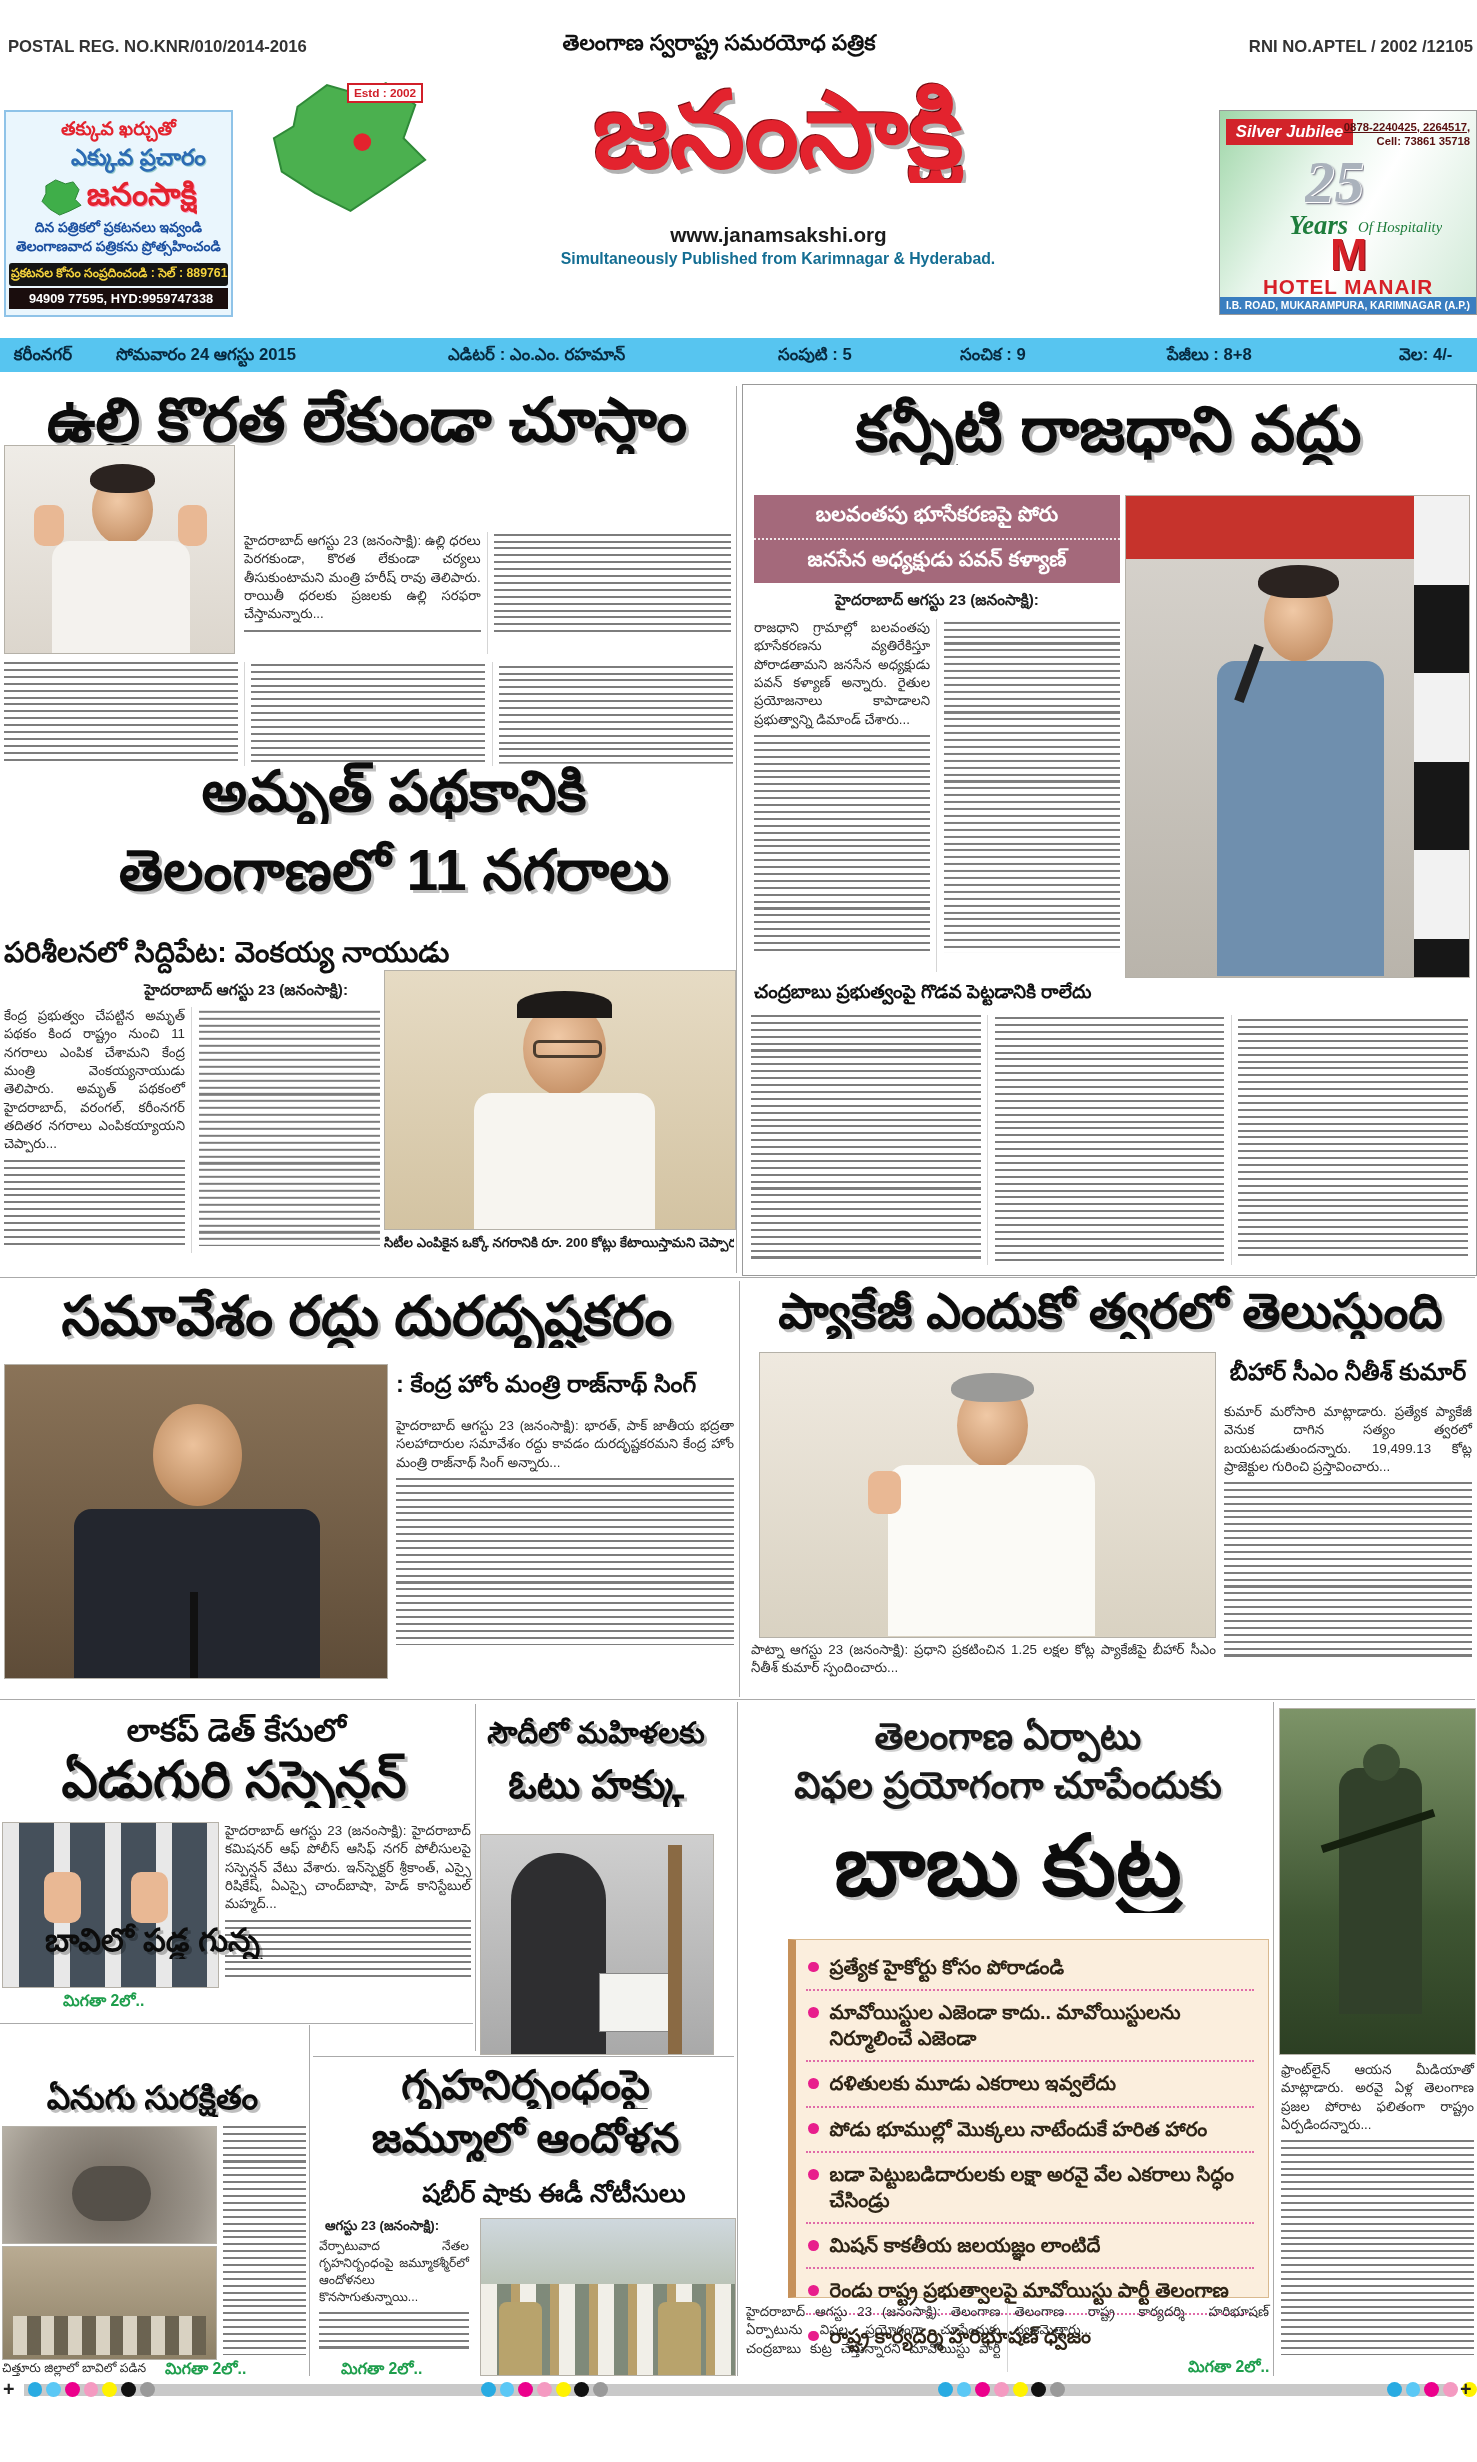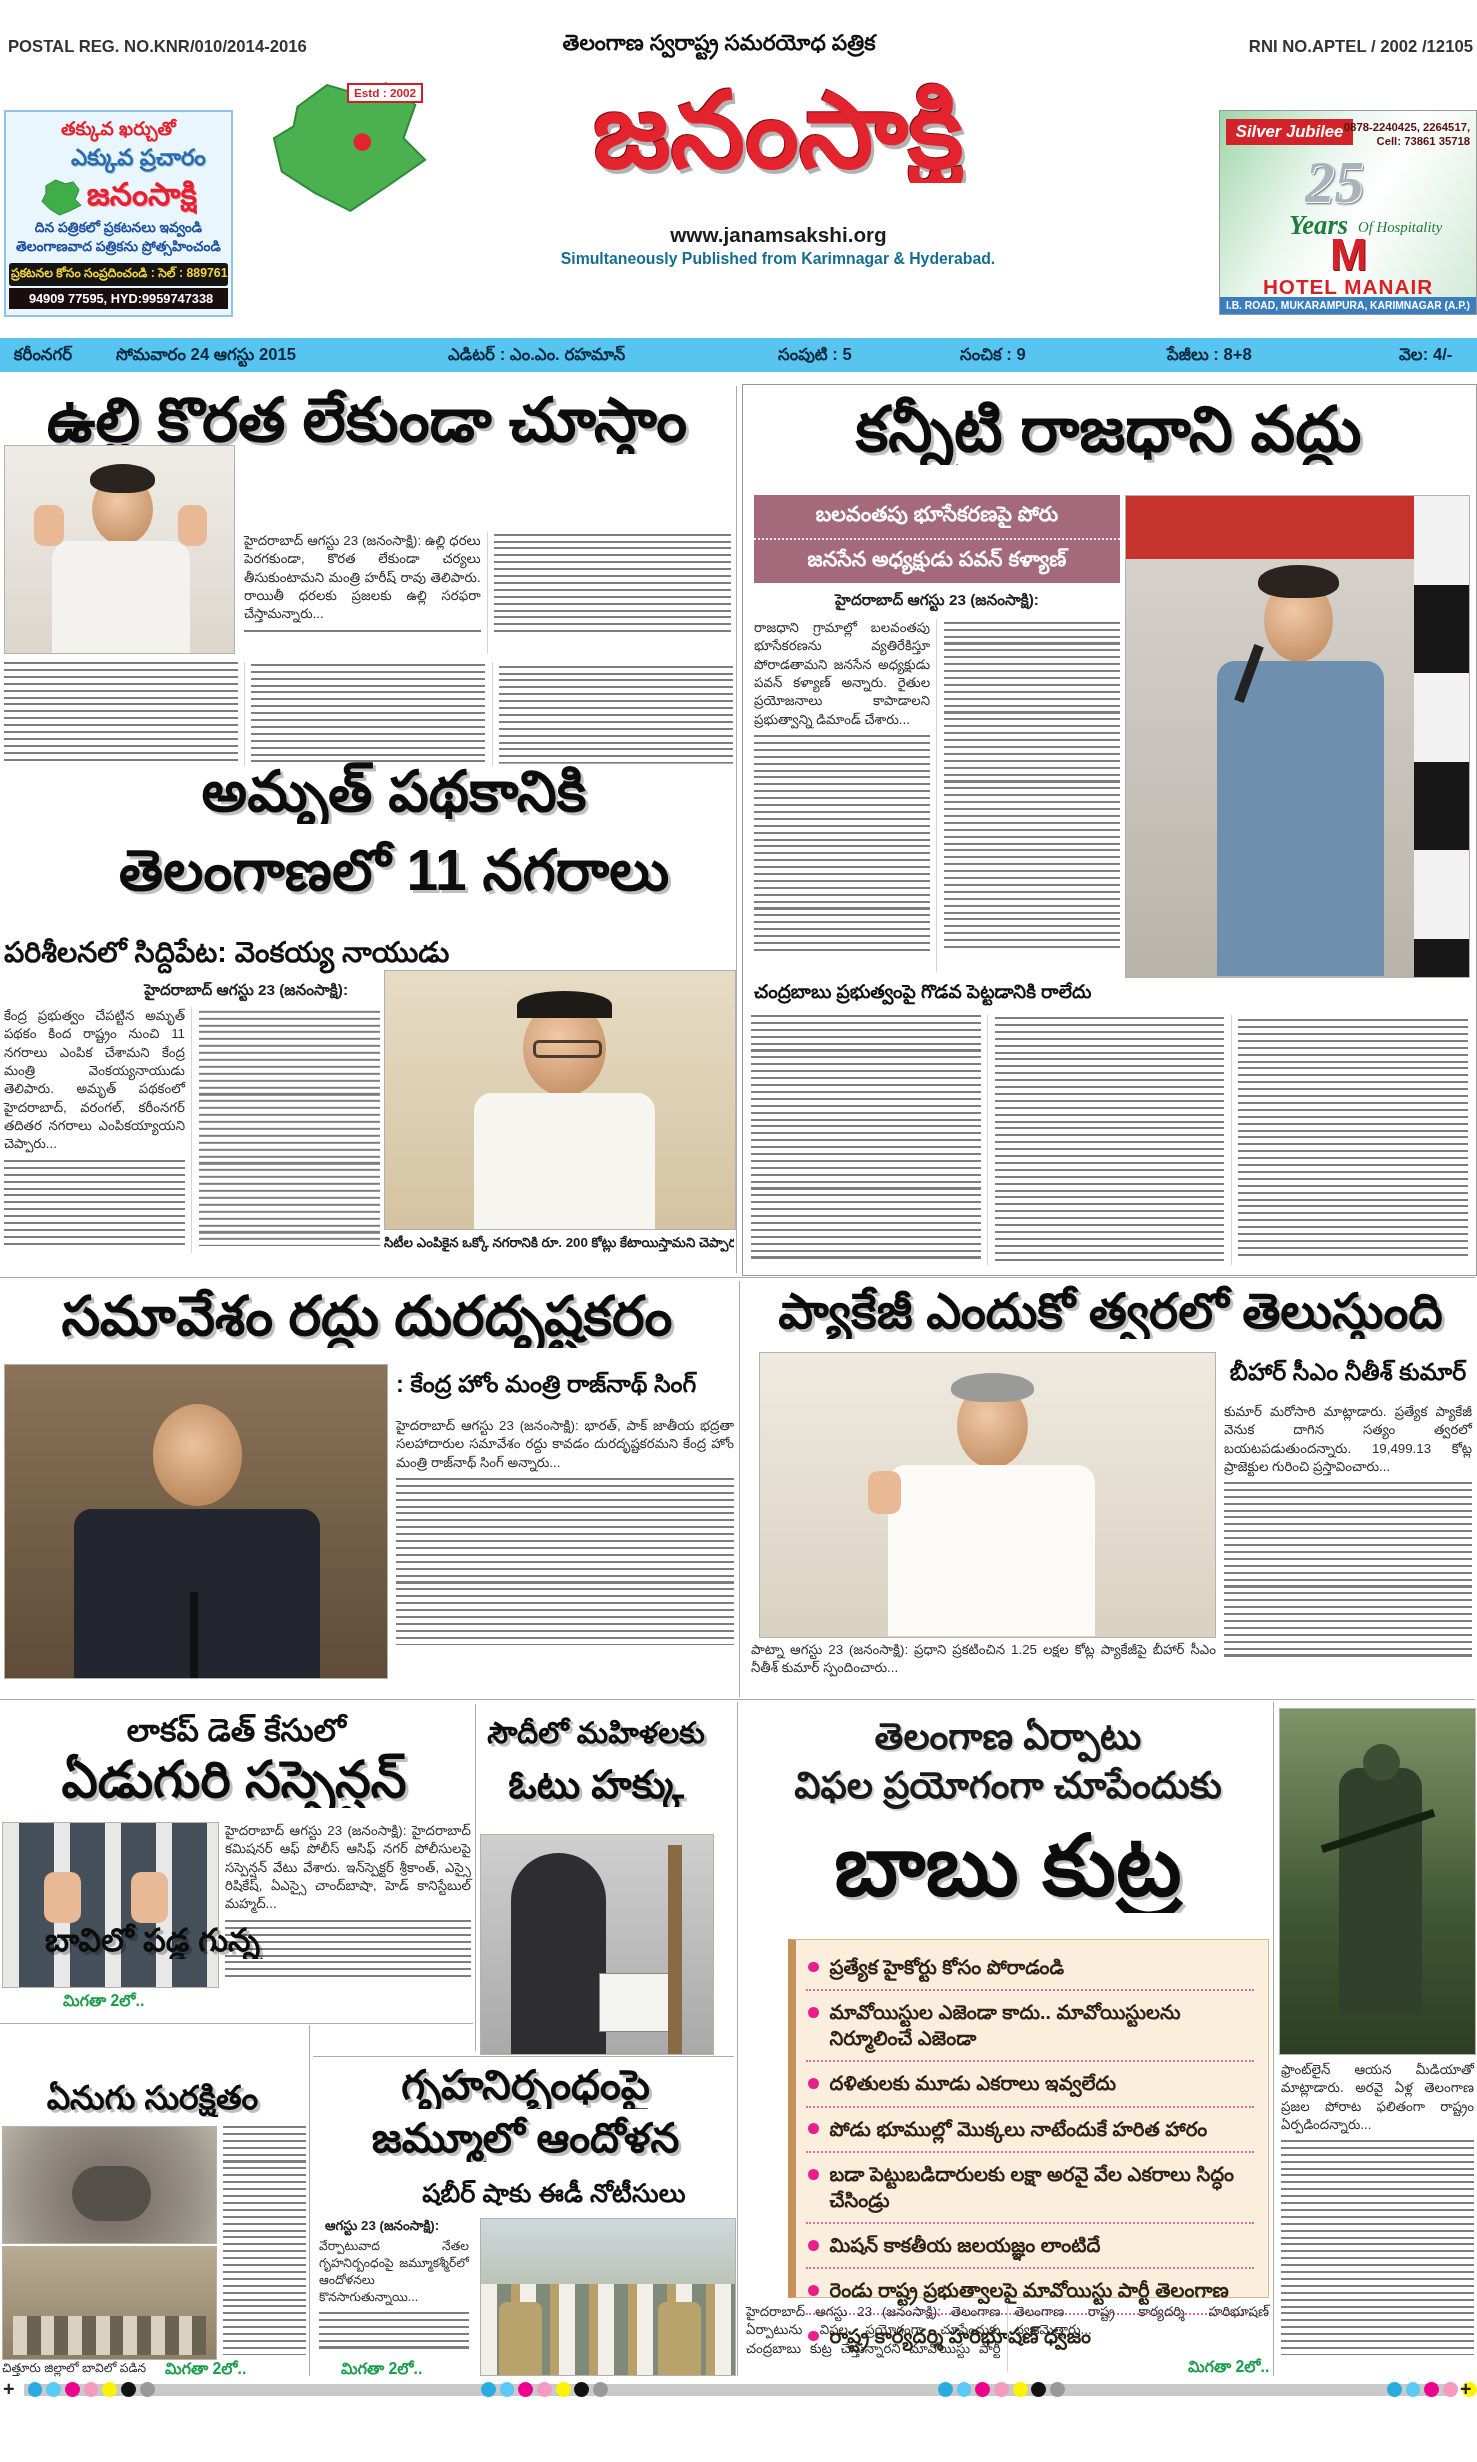--- a/index.html
+++ b/index.html
@@ -106,21 +106,21 @@
     <path d="M30 30 L60 8 L95 18 L120 6 L150 28 L138 62 L160 84 L120 112 L84 136 L48 118 L14 96 L6 62 L26 50 Z" fill="#4bb04f" stroke="#2f8a38" stroke-width="2"></path>
     <circle cx="96" cy="66" r="9" fill="#e3232e"></circle>
   </svg>
   <div class="abs estd nowrap" style="left:347px;top:83px;">Estd : 2002</div>
   <div class="abs masthead-title nowrap ctr" style="left:424px;top:77px;width:709px;">జనంసాక్షి</div>
   <div class="abs website nowrap ctr" style="left:532px;top:223px;width:493px;">www.janamsakshi.org</div>
   <div class="abs published nowrap ctr" style="left:463px;top:250px;width:630px;">Simultaneously Published from  Karimnagar &amp; Hyderabad.</div>
 
   <div class="abs hotel" style="left:1219px;top:110px;width:256px;height:203px;">
     <div class="abs hbadge nowrap" style="left:5.9px;top:7.9px;">Silver Jubilee</div>
-    <div class="abs hphone nowrap" style="right:5.9px;top:9.9px;">0878-2240425, 2264517,</div>
+    <div class="abs hphone nowrap" style="right:5.9px;top:9.9px;text-decoration:underline;">0878-2240425, 2264517,</div>
     <div class="abs hphone nowrap" style="right:5.9px;top:23.6px;">Cell: 73861 35718</div>
     <div class="abs h25 nowrap" style="left:85px;top:37px;">25</div>
     <div class="abs hyears nowrap" style="left:69px;top:99px;">Years</div>
     <div class="abs hhosp nowrap" style="left:138px;top:108px;text-align:center;">Of Hospitality</div>
     <div class="abs hmono nowrap" style="left:110px;top:124px;">M</div>
     <div class="abs hname nowrap ctr" style="left:0;top:164px;width:256px;">HOTEL MANAIR</div>
     <div class="abs haddr nowrap ctr" style="left:0;bottom:0;width:256px;">I.B. ROAD, MUKARAMPURA, KARIMNAGAR (A.P.)</div>
   </div>
 
   <div class="abs datebar" style="left:0;top:338px;width:1478px;">

